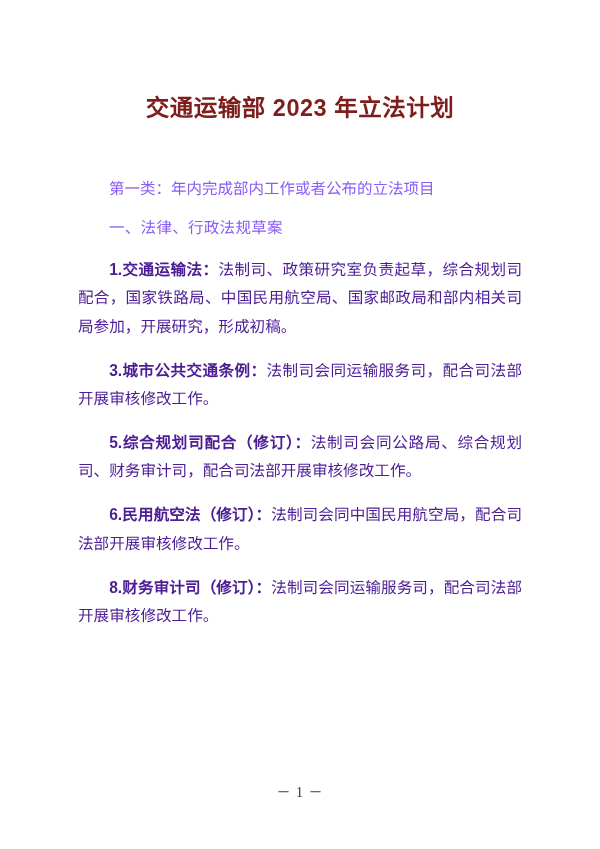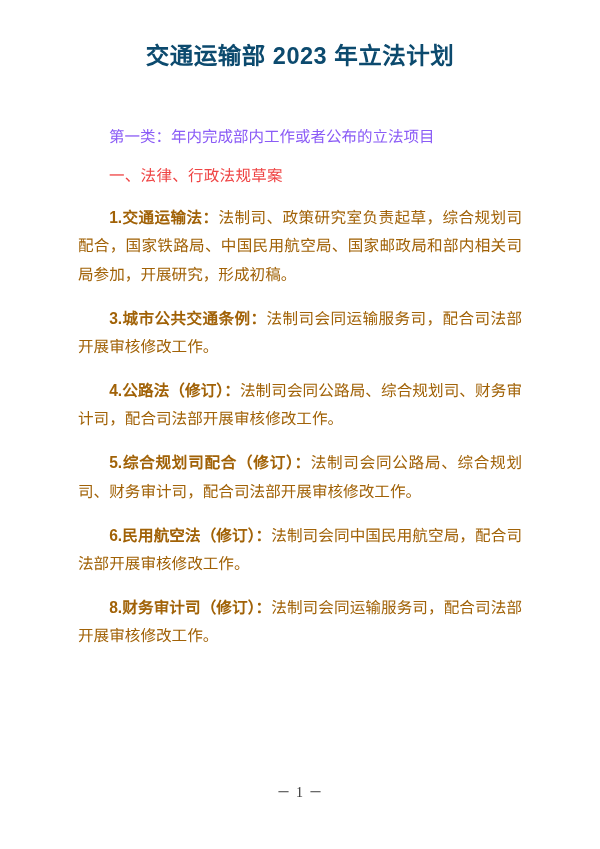--- a/index.html
+++ b/index.html
@@ -24,46 +24,46 @@
     top: 0;
     width: 444px;
     height: 849px;
   }
   .doc-title {
     text-align: center;
     font-family: "Liberation Sans", "DejaVu Sans", sans-serif;
     font-weight: bold;
     font-size: 23.5px;
     letter-spacing: 0.5px;
-    color: #0c4a6e;
-    margin-top: 40px;
+    color: #7f1d1d;
+    margin-top: 92px;
     margin-bottom: 0;
     line-height: 1.4;
   }
   .section-head {
     font-family: "Liberation Sans", "DejaVu Sans", sans-serif;
     font-size: 15.5px;
     color: #8b5cf6;
     margin-top: 52px;
     text-indent: 2em;
     line-height: 1.55;
   }
   .sub-head {
     font-family: Liberation Sans, sans-serif;
     font-size: 15.5px;
-    color: #ef4444;
+    color: #8b5cf6;
     margin-top: 9px;
     text-indent: 2em;
     line-height: 1.55;
     letter-spacing: 0.3px;
   }
   .para {
     font-family: "Liberation Sans", "DejaVu Sans", sans-serif;
     font-size: 15.6px;
-    color: #a16207;
+    color: #4c1d95;
     line-height: 1.82;
     margin-top: 9px;
     text-indent: 2em;
     text-align: justify;
     text-justify: inter-ideograph;
   }
   .para .lead {
     font-weight: bold;
   }
   .page-number {
@@ -92,23 +92,20 @@
 
     <p class="para">
       <span class="lead">1.</span><span class="lead">交通运输法：</span><span>法制司、政策研究室负责起草，综合规划司配合，国家铁路局、中国民用航空局、国家邮政局和部内相关司局参加，开展研究，形成初稿。</span>
     </p>
 
 
     <p class="para">
       <span class="lead">3.</span><span class="lead">城市公共交通条例：</span><span>法制司会同运输服务司，配合司法部开展审核修改工作。</span>
     </p>
 
-    <p class="para">
-      <span class="lead">4.</span><span class="lead">公路法（修订）：</span><span>法制司会同公路局、综合规划司、财务审计司，配合司法部开展审核修改工作。</span>
-    </p>
 
     <p class="para">
       <span class="lead">5.</span><span class="lead">综合规划司配合（修订）：</span><span>法制司会同公路局、综合规划司、财务审计司，配合司法部开展审核修改工作。</span>
     </p>
 
     <p class="para">
       <span class="lead">6.</span><span class="lead">民用航空法（修订）：</span><span>法制司会同中国民用航空局，配合司法部开展审核修改工作。</span>
     </p>
 
 

